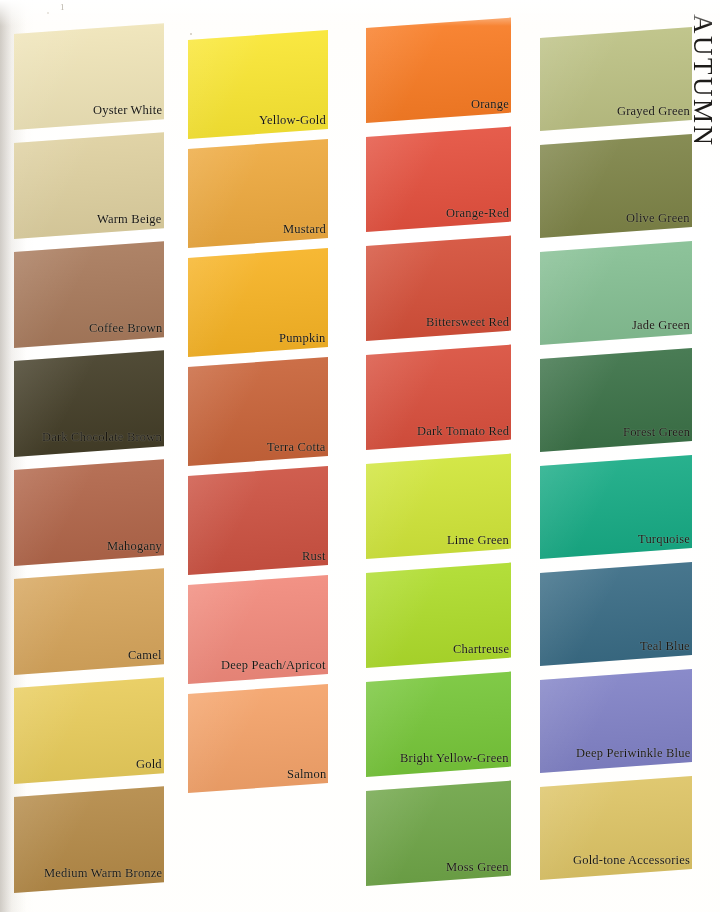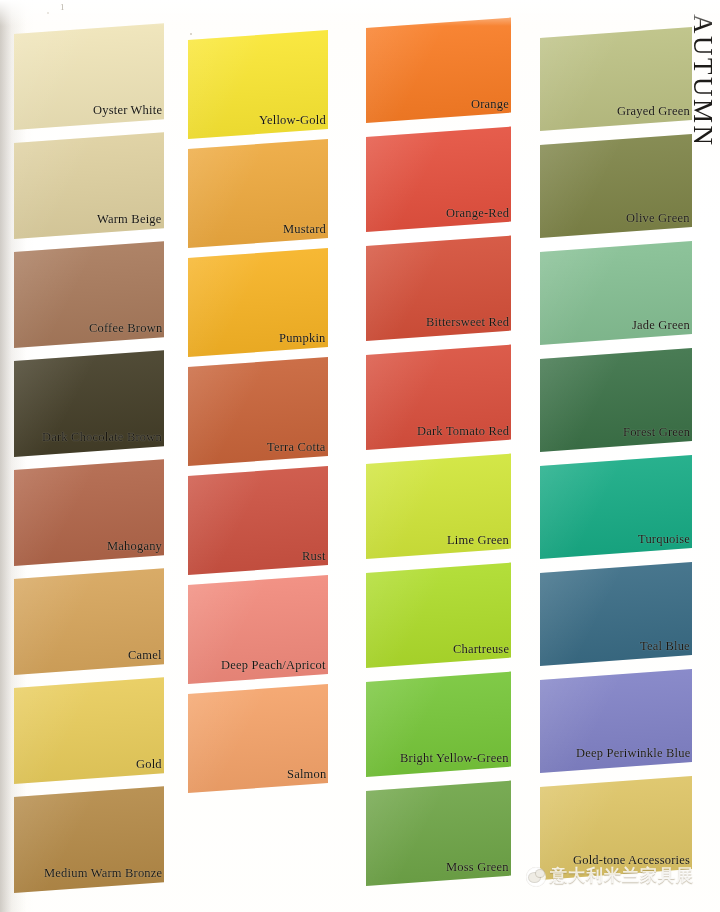--- a/index.html
+++ b/index.html
@@ -304,17 +304,13 @@
         </div>
         <div class="swatch" style="top: 787px; height: 93px; background: rgb(221, 196, 102);">
           <div class="fill"></div>
           <div class="label">Gold-tone Accessories</div>
         </div>
       </div>
     </div>
 
   <div class="top-fade"></div>
 
-  <div class="watermark">
-    <div class="wm-logo"></div>
-    <div class="wm-text">意大利米兰家具展</div>
-  </div>
 </div>
 
 </body></html>

